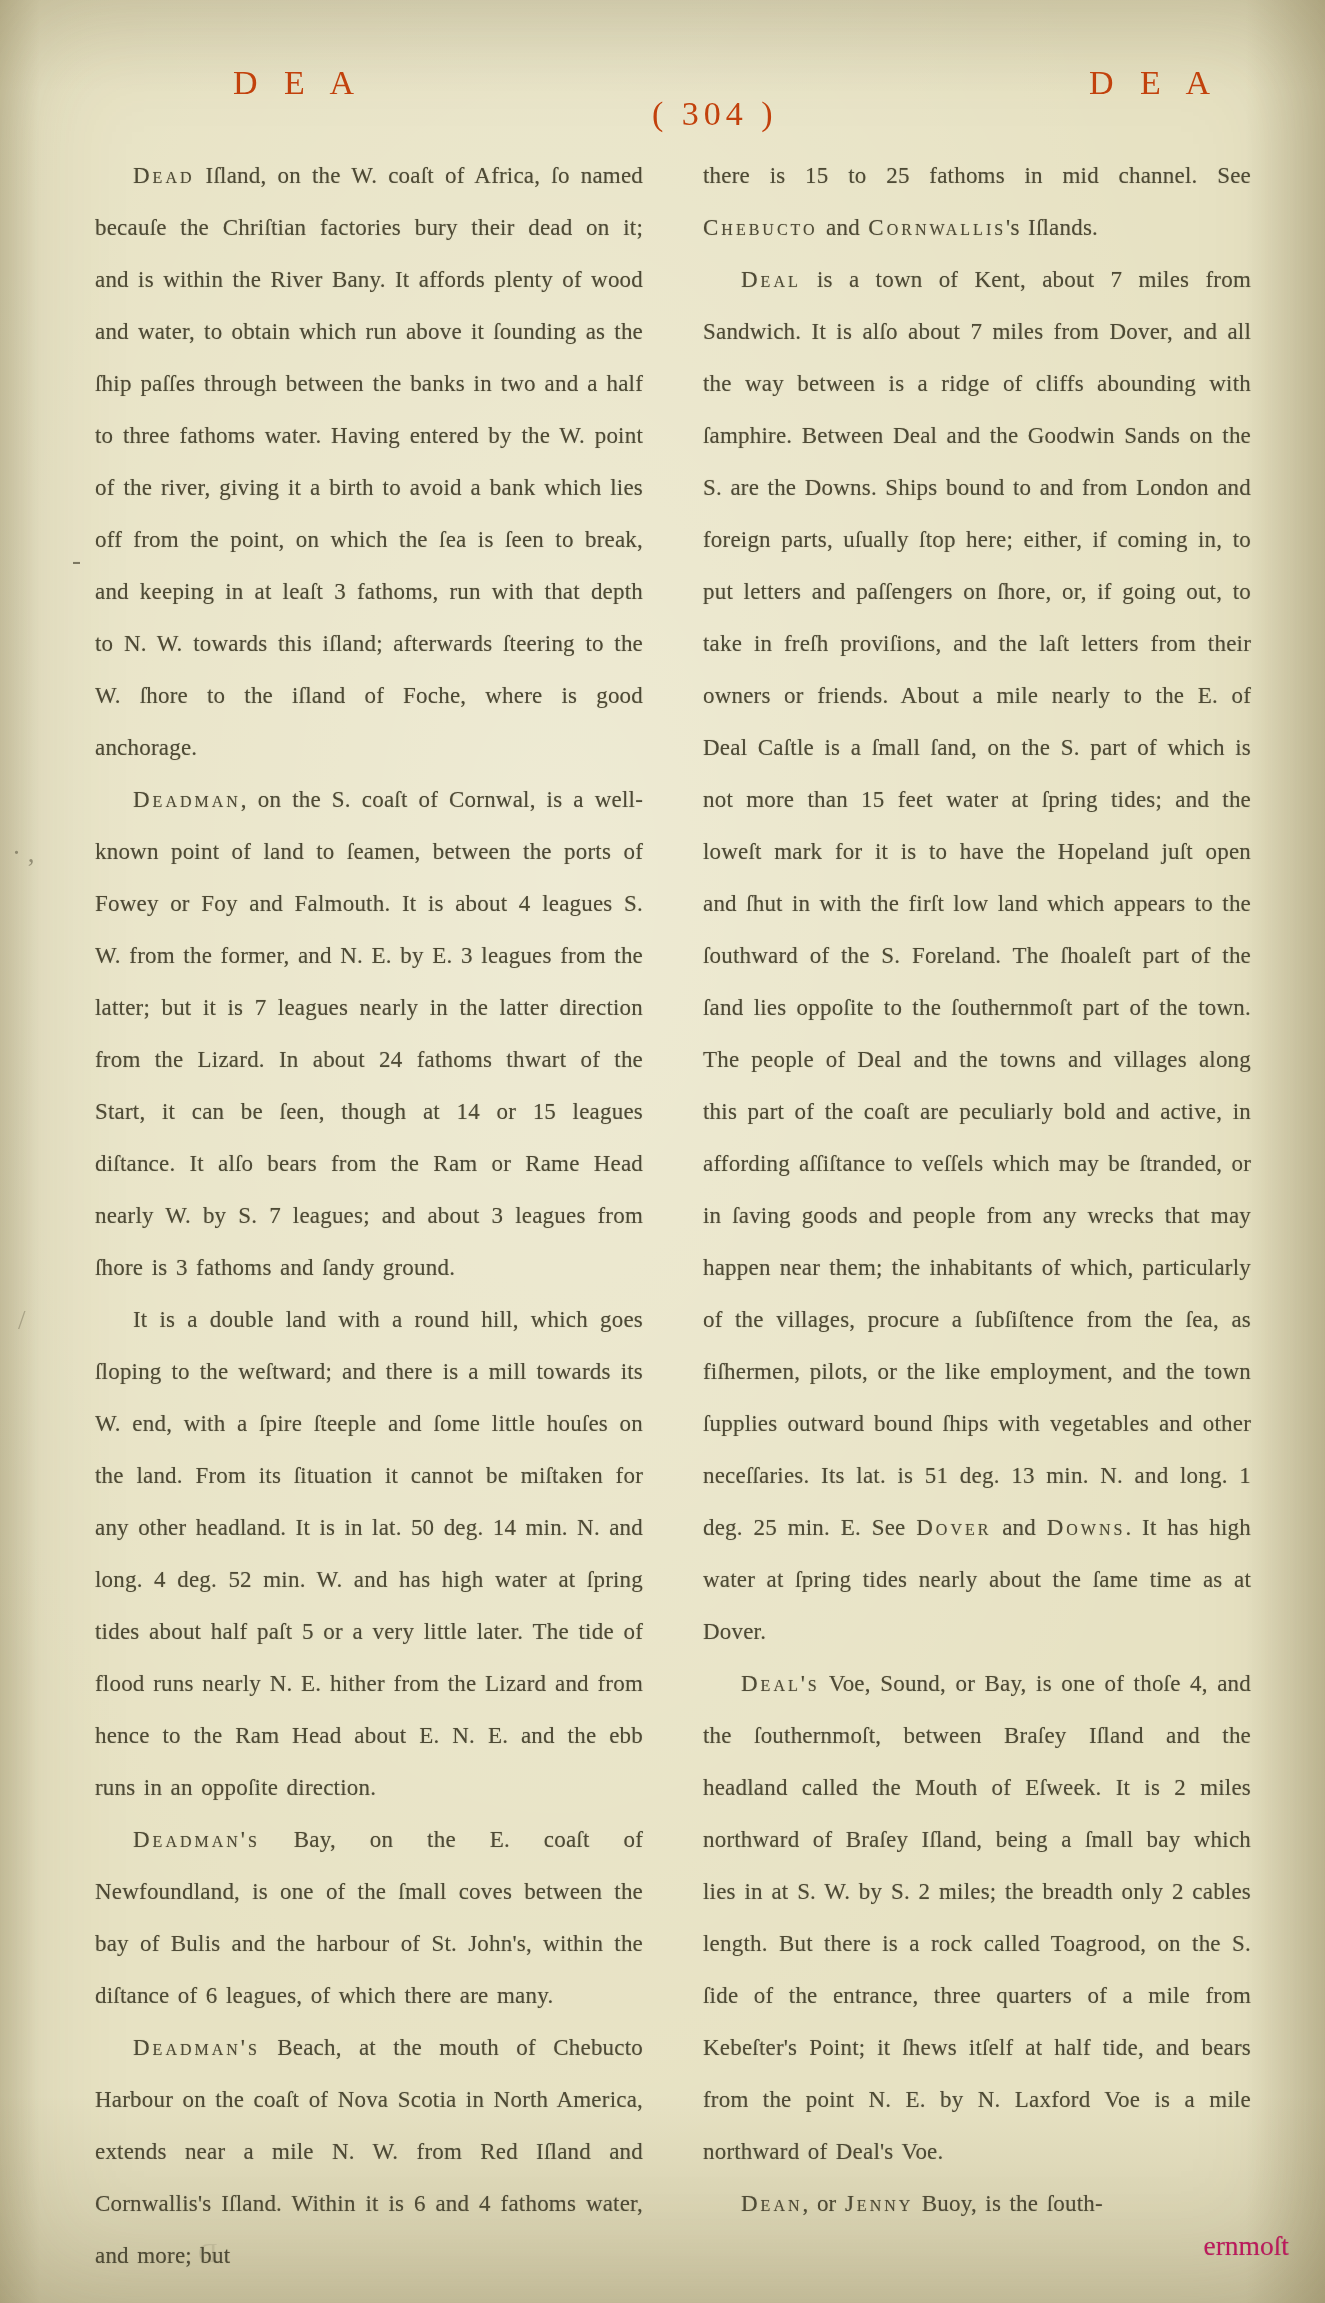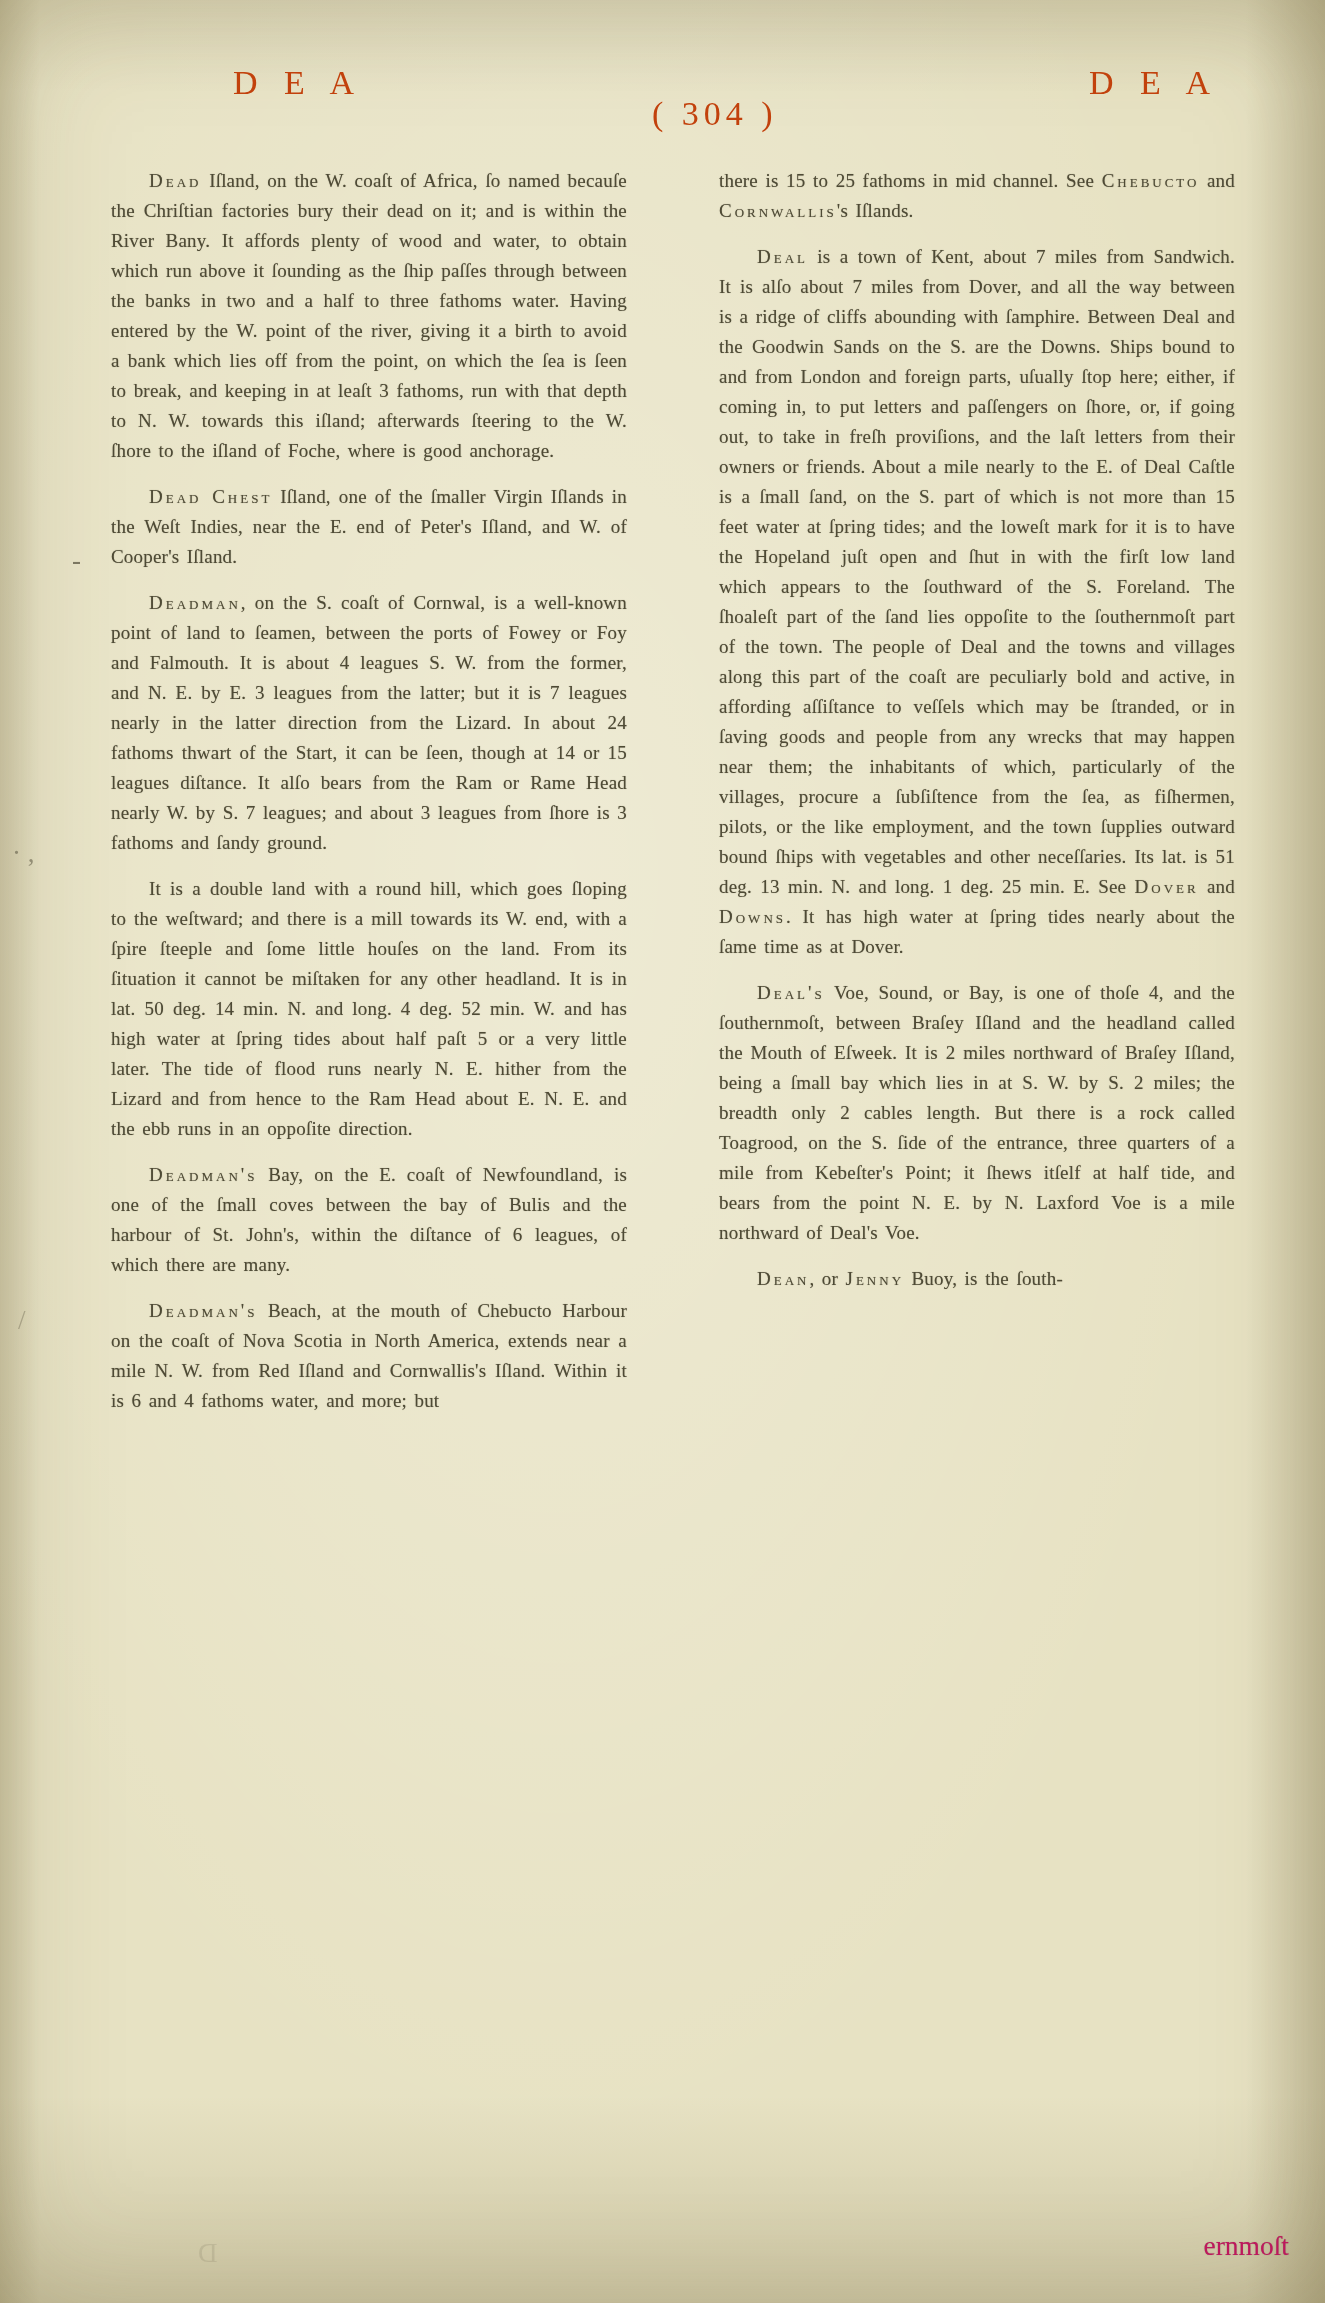--- a/index.html
+++ b/index.html
@@ -25,22 +25,22 @@
   .head-left  { position: absolute; left: 233px; letter-spacing: 9px; }
   .head-mid   { position: absolute; left: 652px; letter-spacing: 5px; margin-top: 31px; }
   .head-right { position: absolute; right: 106px; letter-spacing: 9px; }
   main.columns {
     position: absolute; top: 150px; left: 95px; width: 1156px;
     display: flex; gap: 60px;
   }
   .col { width: 548px; }
   .col-right { width: 548px; }
   p.para {
-    margin: 16px; padding: 0;
-    font-size: 19px; line-height: 30px;
+    margin: 0; padding: 0;
+    font-size: 23px; line-height: 52px;
     text-align: justify;
     word-spacing: 2.5px; letter-spacing: 0.2px;
     text-shadow: 0 0 1px rgba(78,74,53,0.45);
   }
   p.para.indent { text-indent: 38px; }
   .sc { font-variant: small-caps; letter-spacing: 3px; }
   .catchword {
     position: absolute; top: 2230px; right: 36px;
     font-size: 27.5px; color: #be185d;
     text-shadow: 0 0 1px rgba(78,74,53,0.4);
@@ -58,21 +58,20 @@
 
 <header class="running-head">
   <span class="head-left">D E A</span>
   <span class="head-mid">(  304  )</span>
   <span class="head-right">D E A</span>
 </header>
 
 <main class="columns">
   <div class="col" id="col-left">
       <p class="para indent"><span class="sc">Dead</span><span> Iſland, on the W. coaſt of Africa, ſo named becauſe the Chriſtian factories bury their dead on it; and is within the River Bany.  It affords plenty of wood and water, to obtain which run above it ſounding as the ſhip paſſes through between the banks in two and a half to three fathoms water.  Having entered by the W. point of the river, giving it a birth to avoid a bank which lies off from the point, on which the ſea is ſeen to break, and keeping in at leaſt 3 fathoms, run with that depth to N. W. towards this iſland; afterwards ſteering to the W. ſhore to the iſland of Foche, where is good anchorage.</span></p>
-      <p class="para indent"><span class="sc">Dead Chest</span><span> Iſland, one of the ſmaller Virgin Iſlands in the Weſt Indies, near the E. end of Peter's Iſland, and W. of Cooper's Iſland.</span></p>
       <p class="para indent"><span class="sc">Deadman</span><span>, on the S. coaſt of Cornwal, is a well-known point of land to ſeamen, between the ports of Fowey or Foy and Falmouth.  It is about 4 leagues S. W. from the former, and N. E. by E. 3 leagues from the latter; but it is 7 leagues nearly in the latter direction from the Lizard.  In about 24 fathoms thwart of the Start, it can be ſeen, though at 14 or 15 leagues diſtance.  It alſo bears from the Ram or Rame Head nearly W. by S. 7 leagues; and about 3 leagues from ſhore is 3 fathoms and ſandy ground.</span></p>
       <p class="para indent"><span>It is a double land with a round hill, which goes ſloping to the weſtward; and there is a mill towards its W. end, with a ſpire ſteeple and ſome little houſes on the land.  From its ſituation it cannot be miſtaken for any other headland.  It is in lat. 50 deg. 14 min. N. and long. 4 deg. 52 min. W. and has high water at ſpring tides about half paſt 5 or a very little later.  The tide of flood runs nearly N. E. hither from the Lizard and from hence to the Ram Head about E. N. E. and the ebb runs in an oppoſite direction.</span></p>
       <p class="para indent"><span class="sc">Deadman's</span><span> Bay, on the E. coaſt of Newfoundland, is one of the ſmall coves between the bay of Bulis and the harbour of St. John's, within the diſtance of 6 leagues, of which there are many.</span></p>
       <p class="para indent"><span class="sc">Deadman's</span><span> Beach, at the mouth of Chebucto Harbour on the coaſt of Nova Scotia in North America, extends near a mile N. W. from Red Iſland and Cornwallis's Iſland.  Within it is 6 and 4 fathoms water, and more; but</span></p>
     </div>
   <div class="col col-right" id="col-right">
       <p class="para"><span>there is 15 to 25 fathoms in mid channel.  See </span><span class="sc">Chebucto</span><span> and </span><span class="sc">Cornwallis</span><span>'s Iſlands.</span></p>
       <p class="para indent"><span class="sc">Deal</span><span> is a town of Kent, about 7 miles from Sandwich.  It is alſo about 7 miles from Dover, and all the way between is a ridge of cliffs abounding with ſamphire.  Between Deal and the Goodwin Sands on the S. are the Downs.  Ships bound to and from London and foreign parts, uſually ſtop here; either, if coming in, to put letters and paſſengers on ſhore, or, if going out, to take in freſh proviſions, and the laſt letters from their owners or friends.  About a mile nearly to the E. of Deal Caſtle is a ſmall ſand, on the S. part of which is not more than 15 feet water at ſpring tides; and the loweſt mark for it is to have the Hopeland juſt open and ſhut in with the firſt low land which appears to the ſouthward of the S. Foreland.  The ſhoaleſt part of the ſand lies oppoſite to the ſouthernmoſt part of the town.  The people of Deal and the towns and villages along this part of the coaſt are peculiarly bold and active, in affording aſſiſtance to veſſels which may be ſtranded, or in ſaving goods and people from any wrecks that may happen near them; the inhabitants of which, particularly of the villages, procure a ſubſiſtence from the ſea, as fiſhermen, pilots, or the like employment, and the town ſupplies outward bound ſhips with vegetables and other neceſſaries.  Its lat. is 51 deg. 13 min. N. and long. 1 deg. 25 min. E.  See </span><span class="sc">Dover</span><span> and </span><span class="sc">Downs</span><span>.  It has high water at ſpring tides nearly about the ſame time as at Dover.</span></p>
       <p class="para indent"><span class="sc">Deal's</span><span> Voe, Sound, or Bay, is one of thoſe 4, and the ſouthernmoſt, between Braſey Iſland and the headland called the Mouth of Eſweek.  It is 2 miles northward of Braſey Iſland, being a ſmall bay which lies in at S. W. by S. 2 miles; the breadth only 2 cables length.  But there is a rock called Toagrood, on the S. ſide of the entrance, three quarters of a mile from Kebeſter's Point; it ſhews itſelf at half tide, and bears from the point N. E. by N.  Laxford Voe is a mile northward of Deal's Voe.</span></p>
       <p class="para indent"><span class="sc">Dean</span><span>, or </span><span class="sc">Jenny</span><span> Buoy, is the ſouth-</span></p>

